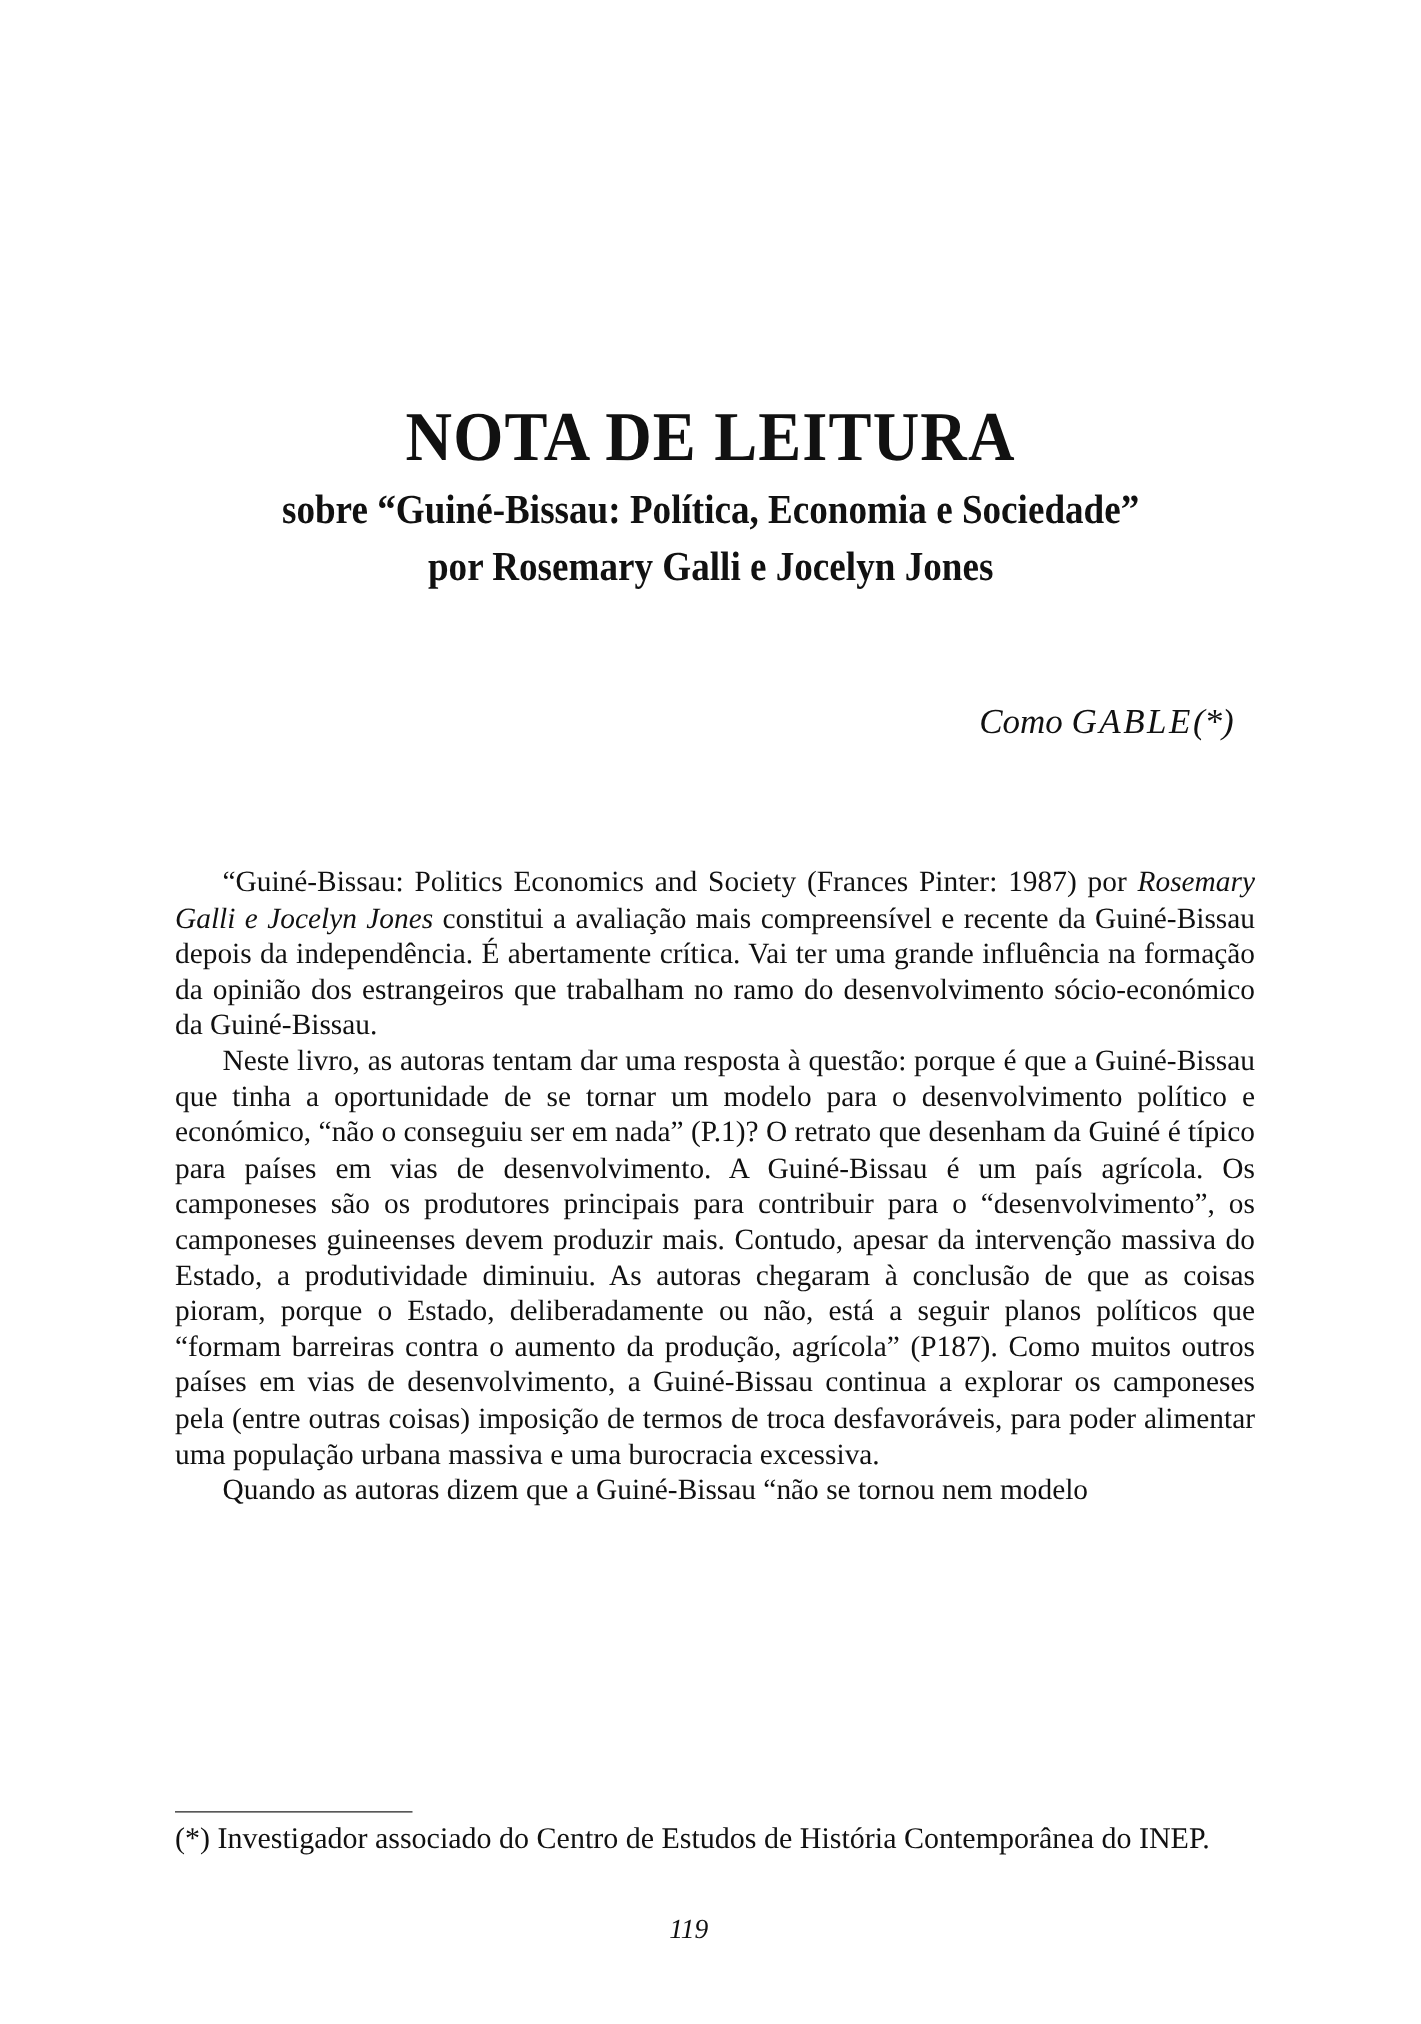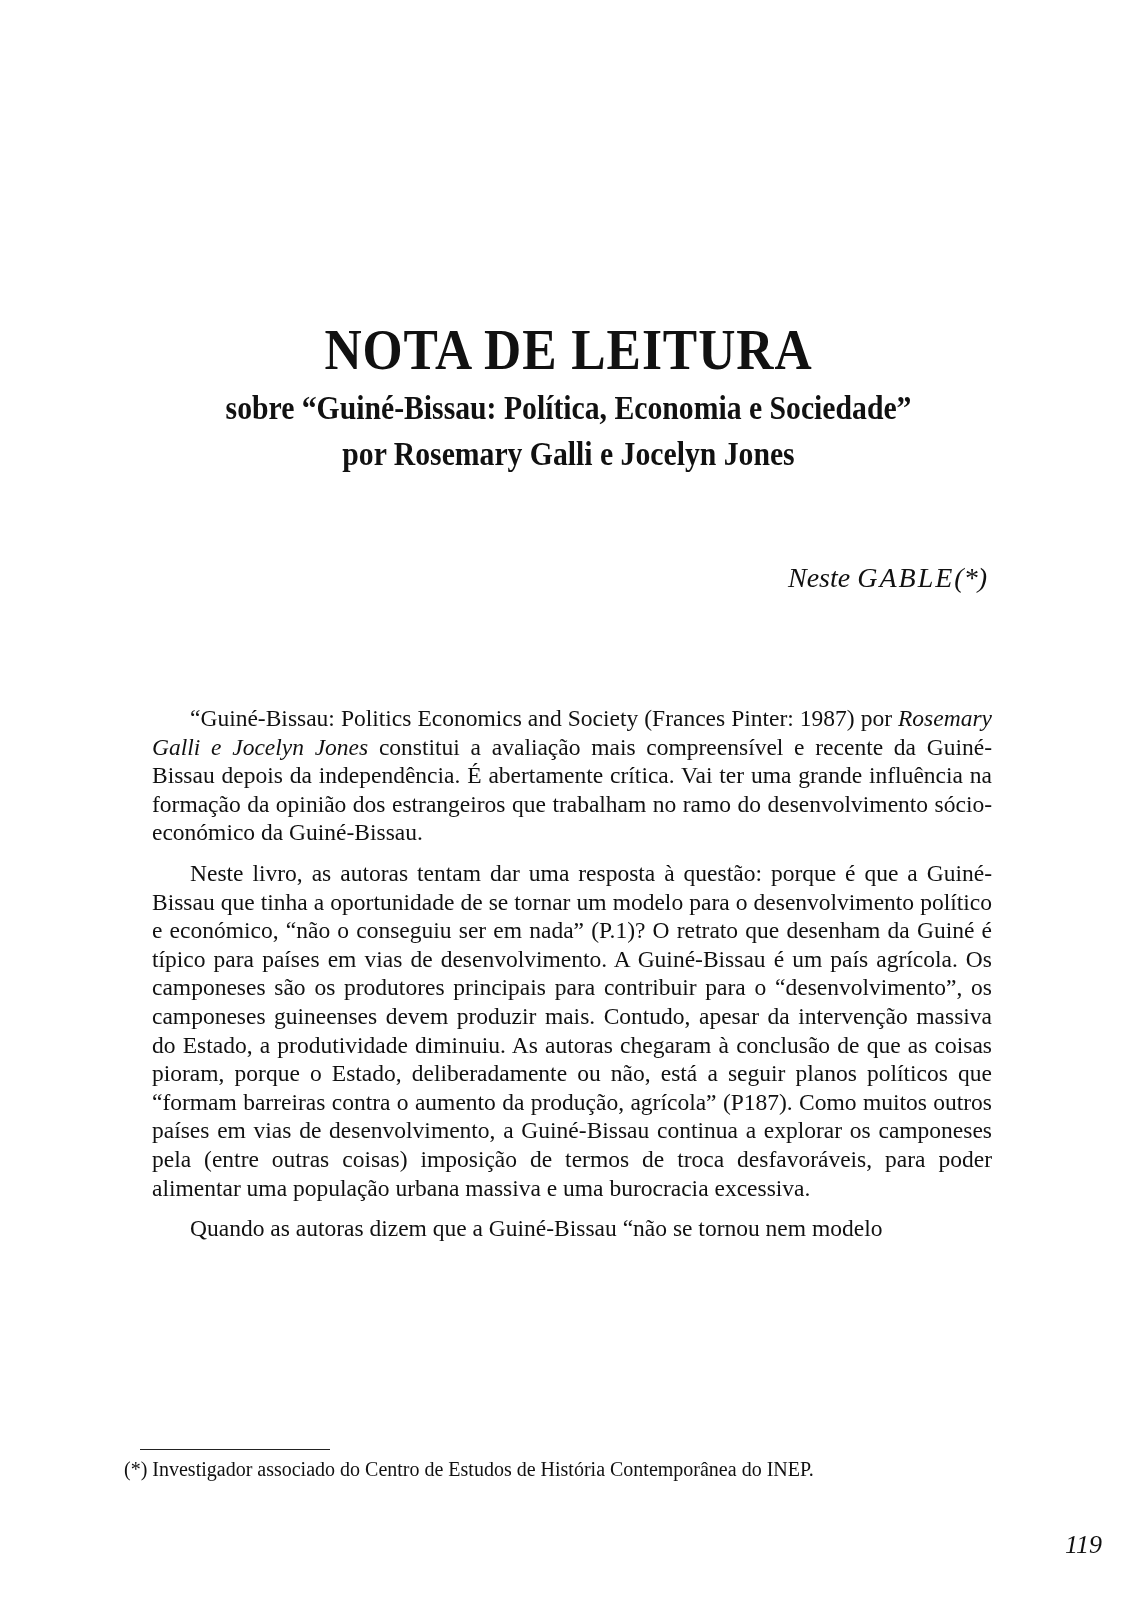--- a/index.html
+++ b/index.html
@@ -8,35 +8,35 @@
   .title { position: absolute; left: 0; width: 1137px; top: 322px; text-align: center;
            font-size: 56px; font-weight: bold; letter-spacing: 1px; line-height: 1; transform: scaleX(0.92); }
   .subtitle { position: absolute; left: 0; width: 1137px; text-align: center;
               font-size: 33px; font-weight: bold; line-height: 1; transform: scaleX(0.9); }
   .sub1 { top: 392px; }
   .sub2 { top: 438px; }
   .author { position: absolute; right: 150px; top: 562px; font-size: 28px; font-style: italic; }
   .author .up { letter-spacing: 2px; }
   .body { position: absolute; left: 140px; width: 864px; top: 692px;
           font-size: 23.5px; line-height: 28.6px; text-align: justify; }
-  .body p { margin: 12px; text-indent: 38px; }
+  .body p { margin: 0; text-indent: 38px; }
   .body em { font-style: italic; }
   .rule { position: absolute; left: 140px; top: 1449px; width: 190px; height: 0; border-top: 1.5px solid #222; }
-  .footnote { position: absolute; left: 124px; top: 1458px; font-size: 20px; white-space: nowrap; }
-  .pagenum { position: absolute; left: 0; width: 1102px; top: 1530px; text-align: right; font-size: 26px; font-style: italic; }
+  .footnote { position: absolute; left: 140px; top: 1458px; font-size: 24px; white-space: nowrap; }
+  .pagenum { position: absolute; left: 0; width: 1102px; top: 1530px; text-align: center; font-size: 22px; font-style: italic; }
 </style>
 </head>
 <body>
 
 <div class="title">NOTA DE LEITURA</div>
 <div class="subtitle sub1">sobre “Guiné-Bissau: Política, Economia e Sociedade”</div>
 <div class="subtitle sub2">por Rosemary Galli e Jocelyn Jones</div>
 
 <div class="author">
-  <span>Neste</span>
+  <span>Como</span>
   <span class="up">GABLE</span><span>(*)</span>
 </div>
 
 <div class="body">
   <p><span>“Guiné-Bissau: Politics Economics and Society (Frances Pinter: 1987) por </span><em>Rosemary Galli e Jocelyn Jones</em><span> constitui a avaliação mais compreensível e recente da Guiné-Bissau depois da independência. É abertamente crítica. Vai ter uma grande influência na formação da opinião dos estrangeiros que trabalham no ramo do desenvolvimento sócio-económico da Guiné-Bissau.</span></p>
   <p>Neste livro, as autoras tentam dar uma resposta à questão: porque é que a Guiné-Bissau que tinha a oportunidade de se tornar um modelo para o desenvolvimento político e económico, “não o conseguiu ser em nada” (P.1)? O retrato que desenham da Guiné é típico para países em vias de desenvolvimento. A Guiné-Bissau é um país agrícola. Os camponeses são os produtores principais para contribuir para o “desenvolvimento”, os camponeses guineenses devem produzir mais. Contudo, apesar da intervenção massiva do Estado, a produtividade diminuiu. As autoras chegaram à conclusão de que as coisas pioram, porque o Estado, deliberadamente ou não, está a seguir planos políticos que “formam barreiras contra o aumento da produção, agrícola” (P187). Como muitos outros países em vias de desenvolvimento, a Guiné-Bissau continua a explorar os camponeses pela (entre outras coisas) imposição de termos de troca desfavoráveis, para poder alimentar uma população urbana massiva e uma burocracia excessiva.</p>
   <p>Quando as autoras dizem que a Guiné-Bissau “não se tornou nem modelo</p>
 </div>
 
 <div class="rule"></div>

